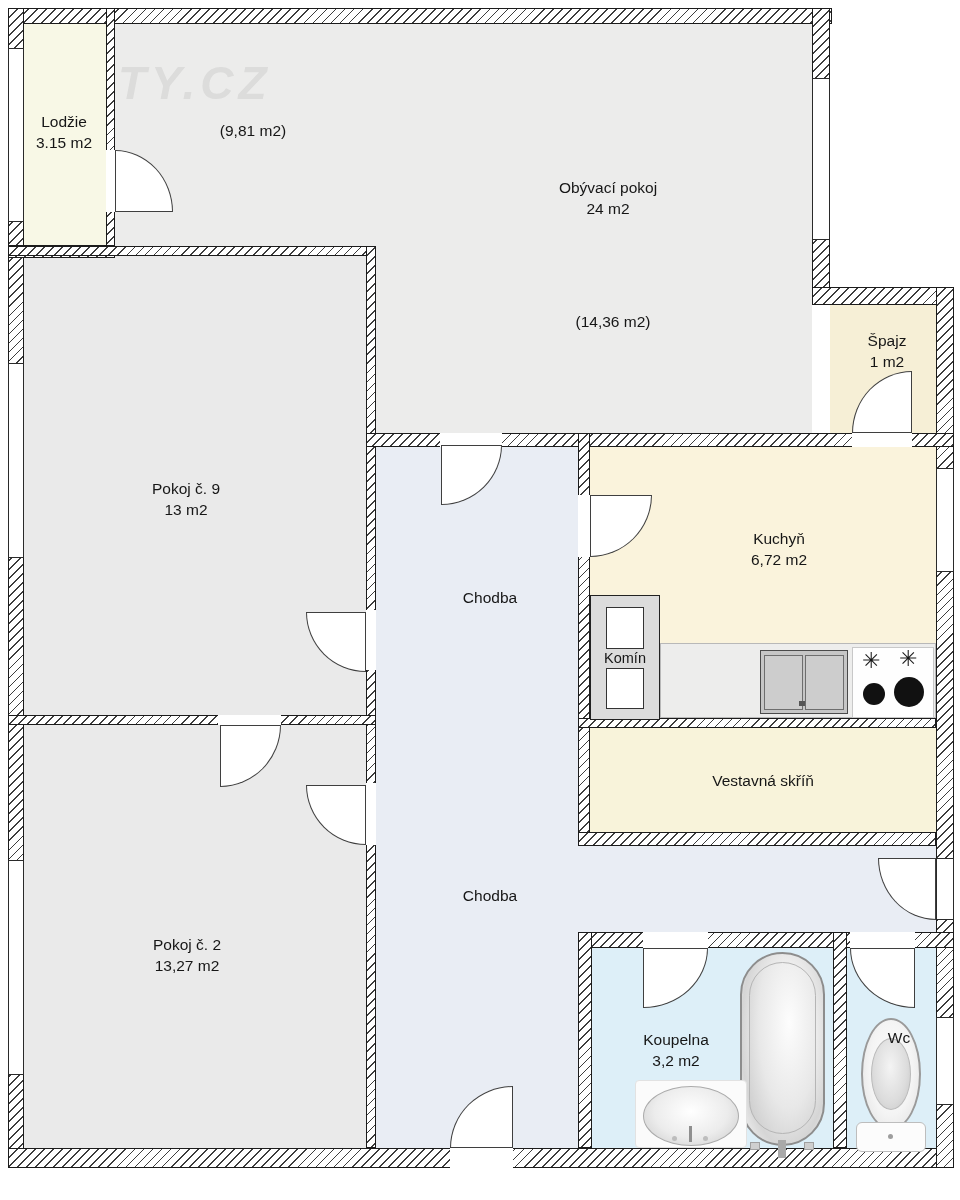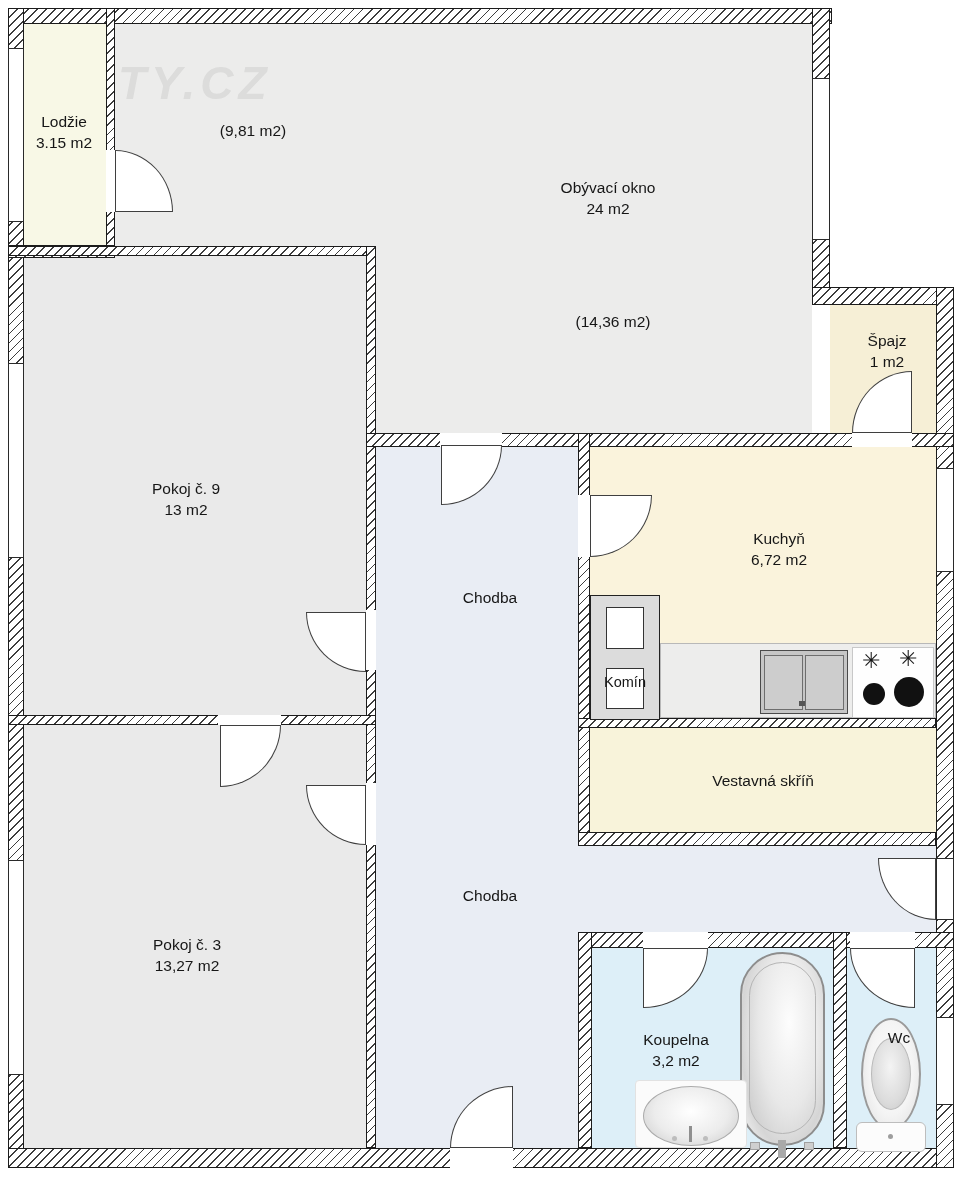--- a/index.html
+++ b/index.html
@@ -128,43 +128,43 @@
   <div class="fix" style="left:871px;top:1038px;width:40px;height:72px;border:1px solid #b9b9b9;border-radius:50%;
        background:radial-gradient(ellipse at 48% 40%, #f4f4f4 0%, #dcdcdc 60%, #c3c3c3 100%);z-index:5;"></div>
   <div class="fix" style="left:856px;top:1122px;width:70px;height:30px;background:#fcfcfc;border:1px solid #bdbdbd;border-radius:6px;z-index:5;"></div>
   <div class="fix" style="left:888px;top:1134px;width:5px;height:5px;background:#9e9e9e;border-radius:50%;z-index:6;"></div>
 
   <div class="label" style="left:64px;top:132px;">
     <span class="ln">Lodžie</span>
     <span class="ln">3.15 m2</span>
   </div>
   <div class="label" style="left:608px;top:198px;">
-    <span class="ln">Obývací okno</span>
+    <span class="ln">Obývací pokoj</span>
     <span class="ln">24 m2</span>
   </div>
   <div class="label" style="left:253px;top:131px;">(9,81 m2)</div>
   <div class="label" style="left:613px;top:307px;margin-top:15px;">(14,36 m2)</div>
   <div class="label" style="left:887px;top:351px;">
     <span class="ln">Špajz</span>
     <span class="ln">1 m2</span>
   </div>
   <div class="label" style="left:186px;top:499px;">
     <span class="ln">Pokoj č. 9</span>
     <span class="ln">13 m2</span>
   </div>
   <div class="label" style="left:490px;top:598px;">Chodba</div>
   <div class="label" style="left:779px;top:549px;">
     <span class="ln">Kuchyň</span>
     <span class="ln">6,72 m2</span>
   </div>
-  <div class="label komin-label" style="left:625px;top:658px;z-index:6;margin-top:24px;">Komín</div>
+  <div class="label komin-label" style="left:625px;top:658px;z-index:6;">Komín</div>
   <div class="label" style="left:763px;top:781px;">Vestavná skříň</div>
   <div class="label" style="left:490px;top:896px;">Chodba</div>
   <div class="label" style="left:187px;top:955px;">
-    <span class="ln">Pokoj č. 3</span>
+    <span class="ln">Pokoj č. 2</span>
     <span class="ln">13,27 m2</span>
   </div>
   <div class="label" style="left:676px;top:1050px;">
     <span class="ln">Koupelna</span>
     <span class="ln">3,2 m2</span>
   </div>
   <div class="label" style="left:899px;top:1038px;">Wc</div>
 
   <div class="watermark">TY.CZ</div>
 

